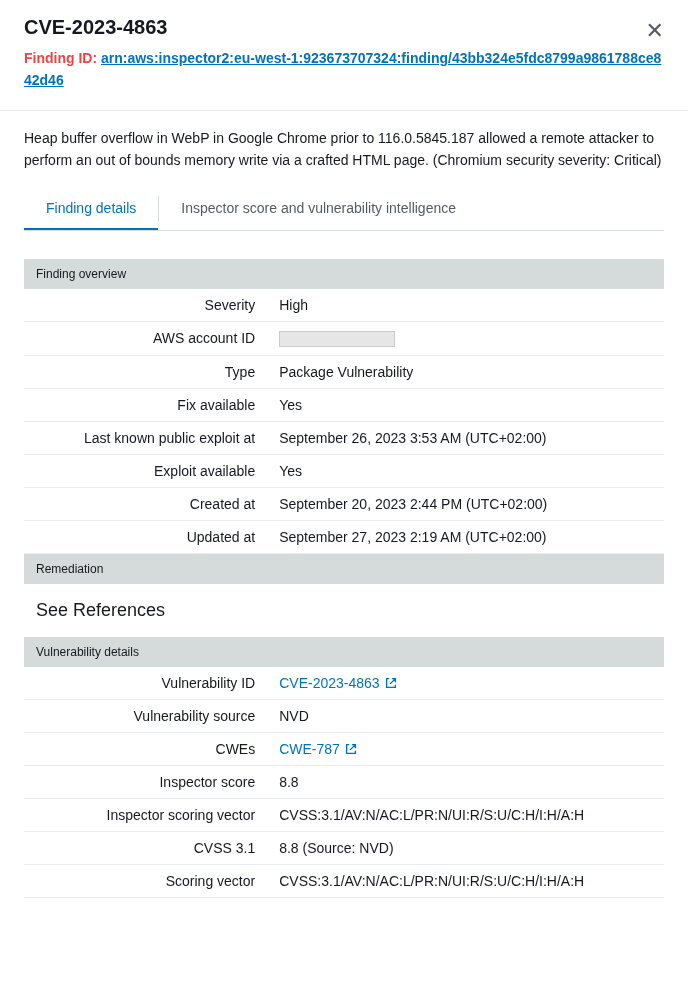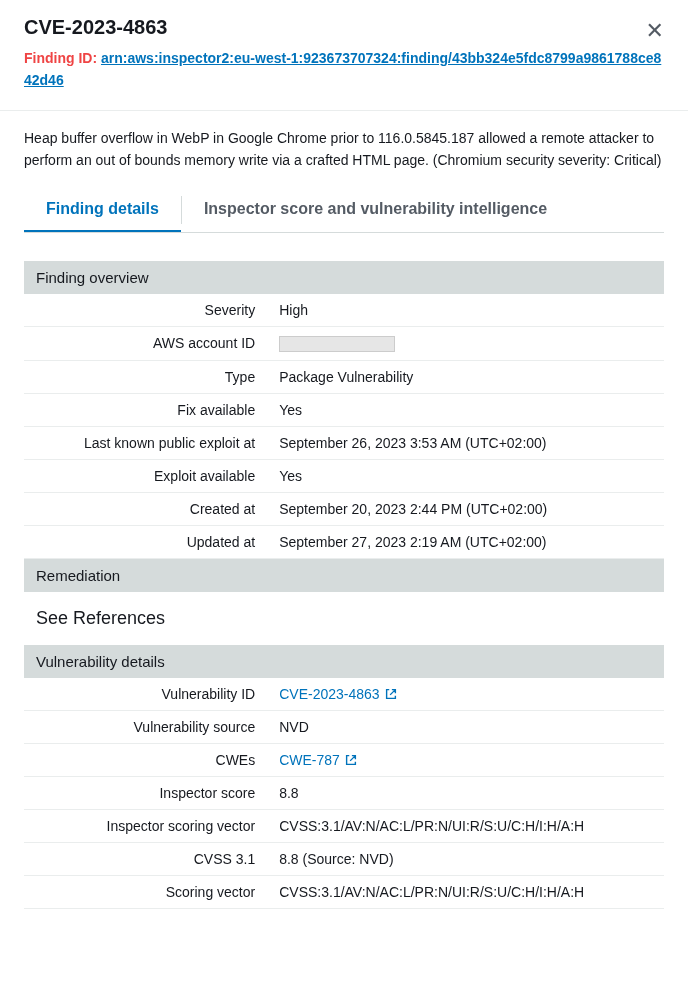--- a/index.html
+++ b/index.html
@@ -61,40 +61,40 @@
       color: #16191f;
       margin-bottom: 16px;
     }
     .tabs {
       display: flex;
       border-bottom: 1px solid #d5dbdb;
       margin-bottom: 28px;
     }
     .tab {
       padding: 12px 22px;
-      font-size: 16px;
-      font-weight: 700;
+      font-size: 14px;
+      font-weight: 400;
       color: #545b64;
       cursor: pointer;
       border-bottom: 2px solid transparent;
       position: relative;
     }
     .tab.active {
       color: #0073bb;
       border-bottom-color: #0073bb;
     }
     .tab-divider {
       width: 1px;
       background: #d5dbdb;
       margin: 8px 0;
     }
     .section-header {
       background: #d5dbdb;
       padding: 8px 12px;
-      font-size: 15px;
+      font-size: 12px;
       color: #16191f;
     }
     .kv-table {
       width: 100%;
       border-collapse: collapse;
     }
     .kv-table td {
       padding: 8px 12px;
       border-bottom: 1px solid #eaeded;
       font-size: 14px;

